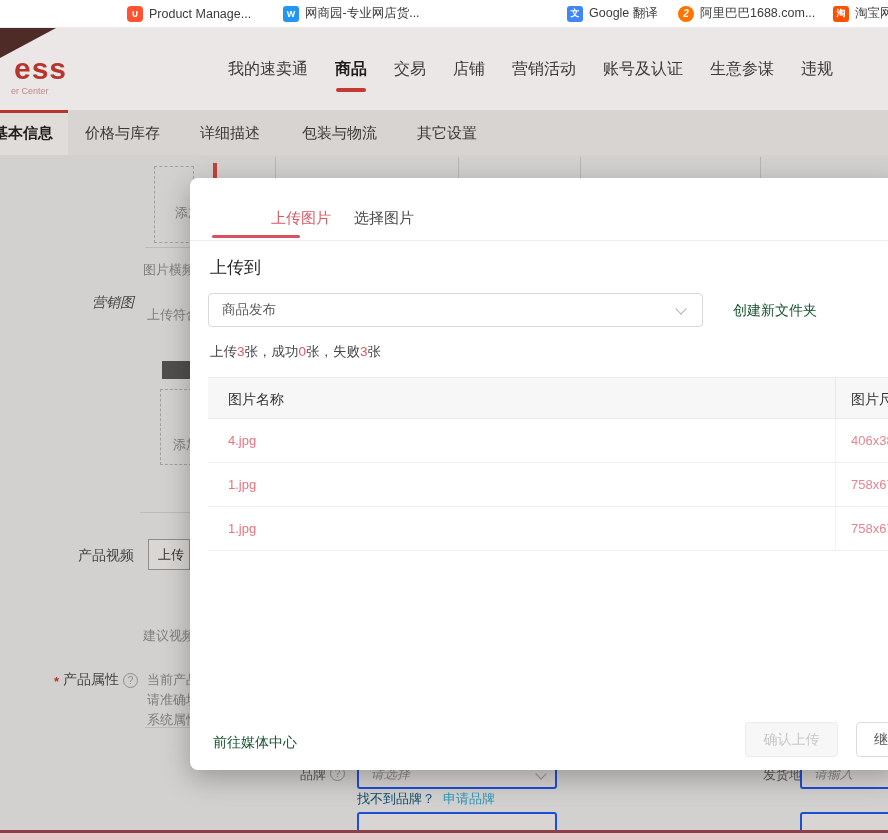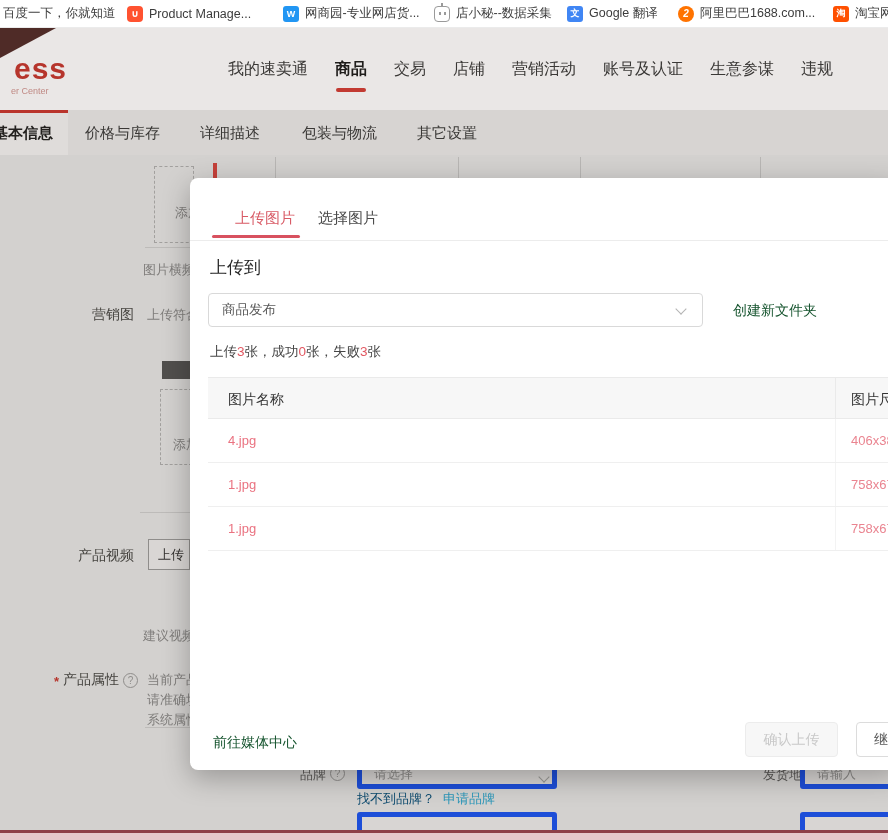--- a/index.html
+++ b/index.html
@@ -36,28 +36,28 @@
   .ptab{position:absolute;top:0;height:45px;line-height:45px;font-size:15px;color:#3a3836;white-space:nowrap;}
   .ptab.active{left:-22px;width:90px;background:#dfdcda;border-top:3px solid #b9342c;line-height:40px;text-align:center;font-weight:bold;color:#23211f;}
 
   
   .frag{position:absolute;font-size:13px;color:#7f7d7b;white-space:nowrap;}
   .frag-label{position:absolute;font-size:14px;color:#45433f;white-space:nowrap;}
   .vline{position:absolute;width:1px;background:#b8b6b4;}
   .hline{position:absolute;height:1px;background:#bdbbb9;}
   .dashedbox{position:absolute;border:1px dashed #a2a09e;}
   .qcircle{position:absolute;width:15px;height:15px;border:1px solid #8f8d8b;border-radius:50%;color:#8f8d8b;font-size:10px;text-align:center;line-height:13px;}
-  .dimbox{position:absolute;border:5px solid #1d4ed8;background:#d8d5d3;border-radius:3px;}
+  .dimbox{position:absolute;border:2px solid #1d4ed8;background:#d8d5d3;border-radius:3px;font-style:italic;}
   .dimbox .ph{position:absolute;left:12px;top:0;bottom:0;display:flex;align-items:center;font-size:13px;color:#8a8886;}
   .chev{position:absolute;width:8px;height:8px;border-right:1.5px solid #9a9896;border-bottom:1.5px solid #9a9896;transform:rotate(45deg);}
   .bottom-bar{position:absolute;left:0;top:830px;width:888px;height:10px;background:#e6c8cc;border-top:3px solid #8e4049;z-index:5;}
 
   
   .modal{position:absolute;left:190px;top:178px;width:710px;height:592px;background:#ffffff;border-radius:8px 0 0 8px;box-shadow:0 8px 28px rgba(0,0,0,0.28);z-index:10;}
-  .mtab{position:absolute;top:31px;font-size:15px;color:#4a4a4a;white-space:nowrap;cursor:default;}
+  .mtab{position:absolute;top:31px;font-size:15px;color:#4a4a4a;white-space:nowrap;cursor:default;margin-left:36px;}
   .mtab.active{color:#d85a65;}
   .m-underline{position:absolute;left:22px;top:57px;width:88px;height:3px;background:#d8515f;border-radius:2px;}
   .m-divider{position:absolute;left:0;top:62px;width:710px;height:1px;background:#ececec;}
   .m-upload-to{position:absolute;left:20px;top:78px;font-size:17px;color:#262626;}
   .m-select{position:absolute;left:18px;top:115px;width:495px;height:34px;border:1px solid #d9d9d9;border-radius:4px;background:#fff;}
   .m-select .val{position:absolute;left:13px;top:0;bottom:0;display:flex;align-items:center;font-size:13.5px;color:#595959;text-align:center;}
   .m-select .chev{left:468px;top:11px;border-color:#b4b4b4;}
   .m-link{font-size:14px;color:#14532d;white-space:nowrap;cursor:pointer;}
   .m-status{position:absolute;left:20px;top:165px;font-size:13.5px;color:#454545;white-space:nowrap;text-align:center;}
   .m-status .num{color:#e25761;}
@@ -74,34 +74,27 @@
   .btn{position:absolute;top:544px;height:35px;border-radius:4px;font-size:14px;text-align:center;line-height:33px;cursor:pointer;white-space:nowrap;}
   .btn-disabled{left:555px;width:93px;background:#f7f7f7;border:1px solid #ececec;color:#c9c9c9;cursor:not-allowed;}
   .btn-plain{left:666px;width:92px;background:#fff;border:1px solid #dcdcdc;color:#595959;overflow:hidden;}
 </style>
 </head>
 <body>
 
 <div id="root">
 
   <div class="abs bm-bar">
-    <div class="bm-item" style="left:3px;">
-      <span>百度一下，你就知道</span>
-    </div>
     <div class="bm-item" style="left:127px;">
       <span class="bm-ic ic-product">∪</span>
       <span>Product Manage...</span>
     </div>
     <div class="bm-item" style="left:283px;">
       <span class="bm-ic ic-w">W</span>
       <span>网商园-专业网店货...</span>
-    </div>
-    <div class="bm-item" style="left:434px;">
-      <span class="bm-ic ic-robot"></span>
-      <span>店小秘--数据采集</span>
     </div>
     <div class="bm-item" style="left:567px;">
       <span class="bm-ic ic-translate">文</span>
       <span>Google 翻译</span>
     </div>
     <div class="bm-item" style="left:678px;">
       <span class="bm-ic ic-1688">2</span>
       <span>阿里巴巴1688.com...</span>
     </div>
     <div class="bm-item" style="left:833px;">
@@ -138,21 +131,21 @@
   <div class="vline" style="left:458px;top:157px;height:21px;"></div>
   <div class="vline" style="left:580px;top:157px;height:21px;"></div>
   <div class="vline" style="left:760px;top:157px;height:21px;"></div>
   <div class="abs" style="left:213px;top:163px;width:4px;height:15px;background:#c5413a;"></div>
 
   <div class="dashedbox" style="left:154px;top:166px;width:40px;height:77px;"></div>
   <div class="frag" style="left:175px;top:204px;">添加</div>
   <div class="hline" style="left:145px;top:247px;width:45px;"></div>
   <div class="frag" style="left:143px;top:261px;">图片横频</div>
 
-  <div class="frag-label" style="left:92px;top:306px;">营销图</div>
+  <div class="frag-label" style="left:92px;top:294px;font-style:italic;">营销图</div>
   <div class="frag" style="left:147px;top:306px;">上传符合</div>
 
   <div class="abs" style="left:162px;top:361px;width:28px;height:18px;background:#514f4d;"></div>
   <div class="dashedbox" style="left:160px;top:389px;width:32px;height:76px;"></div>
   <div class="frag" style="left:173px;top:436px;">添加</div>
   <div class="hline" style="left:140px;top:512px;width:50px;"></div>
 
   <div class="abs" style="left:148px;top:539px;width:42px;height:31px;border:1px solid #8f8d8b;background:#d9d6d4;font-size:13px;line-height:29px;padding-left:9px;color:#33312f;overflow:hidden;">上传</div>
   <div class="frag-label" style="left:78px;top:547px;">产品视频</div>
   <div class="frag" style="left:143px;top:627px;">建议视频</div>

